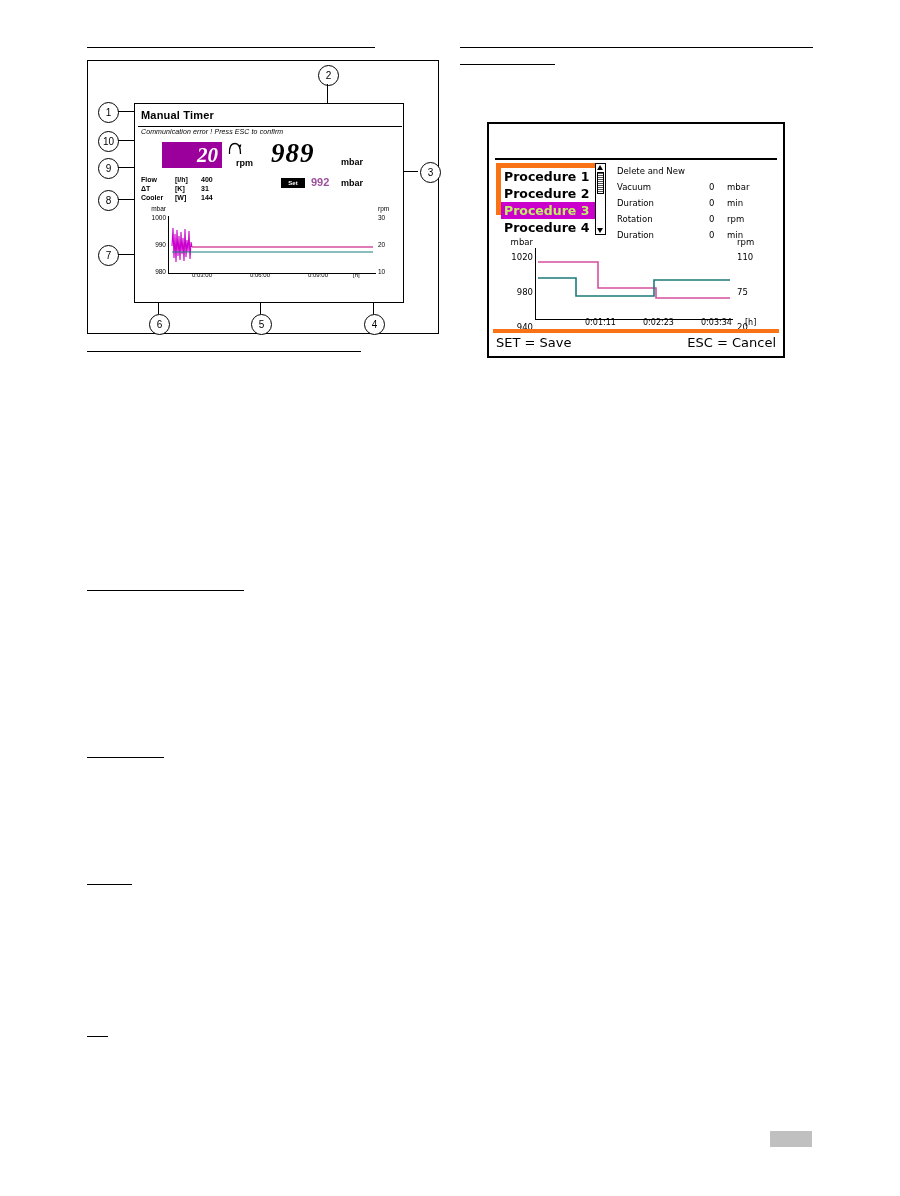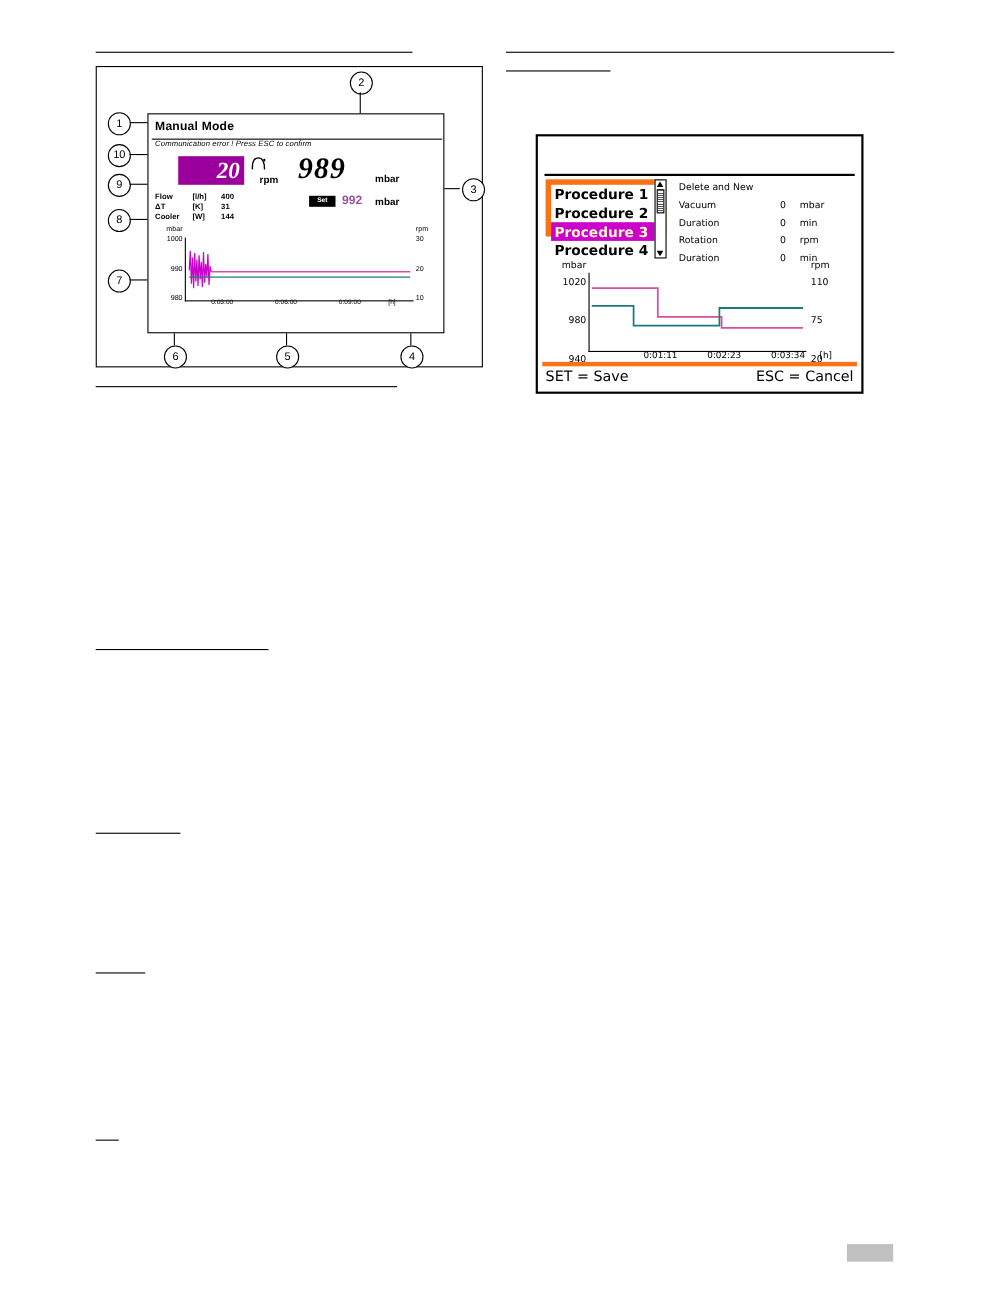--- a/index.html
+++ b/index.html
@@ -275,21 +275,21 @@
   .f2-list .item {
     font-size: 12.5px;
     font-weight: bold;
     padding: 0 3px;
     line-height: 17px;
     height: 17px;
     font-family: "DejaVu Sans", sans-serif;
   }
   .f2-list .item.sel {
     background: #cc00cc;
-    color: #fef9c3;
+    color: #bef264;
   }
   .f2-scroll {
     position: absolute;
     left: 106px;
     top: 39px;
     width: 11px;
     height: 72px;
     border: 1px solid #000;
     box-sizing: border-box;
     background: #fff;
@@ -427,21 +427,21 @@
   <div class="leader" style="left:30px;top:106px;width:18px;"></div>
   <div class="leader" style="left:30px;top:138px;width:18px;"></div>
   <div class="leader" style="left:30px;top:193px;width:58px;"></div>
   <div class="leader-v" style="left:239px;top:23px;height:22px;"></div>
   <div class="leader-v" style="left:70px;top:233px;height:20px;"></div>
   <div class="leader-v" style="left:172px;top:233px;height:20px;"></div>
   <div class="leader-v" style="left:285px;top:233px;height:20px;"></div>
   <div class="leader" style="left:300px;top:110px;width:30px;"></div>
 
   <div id="fig1-screen">
-    <div class="f1-title">Manual Mode</div>
+    <div class="f1-title">Manual Timer</div>
     <div class="f1-titlerule"></div>
     <div class="f1-err">Communication error ! Press ESC to confirm</div>
 
     <div class="f1-rpmbox">20</div>
     <svg class="f1-rotarc" viewBox="0 0 14 13">
       <path d="M1.5 12 C1 5 3 1.5 7 1.5 C10.5 1.5 12.5 4.5 12.5 12" stroke="#000" fill="none" stroke-width="1.3"></path>
       <path d="M10.6 3.2 L13.2 2.2 L13 5.2 Z" fill="#000"></path>
     </svg>
     <div class="f1-rpmlabel">rpm</div>
 

